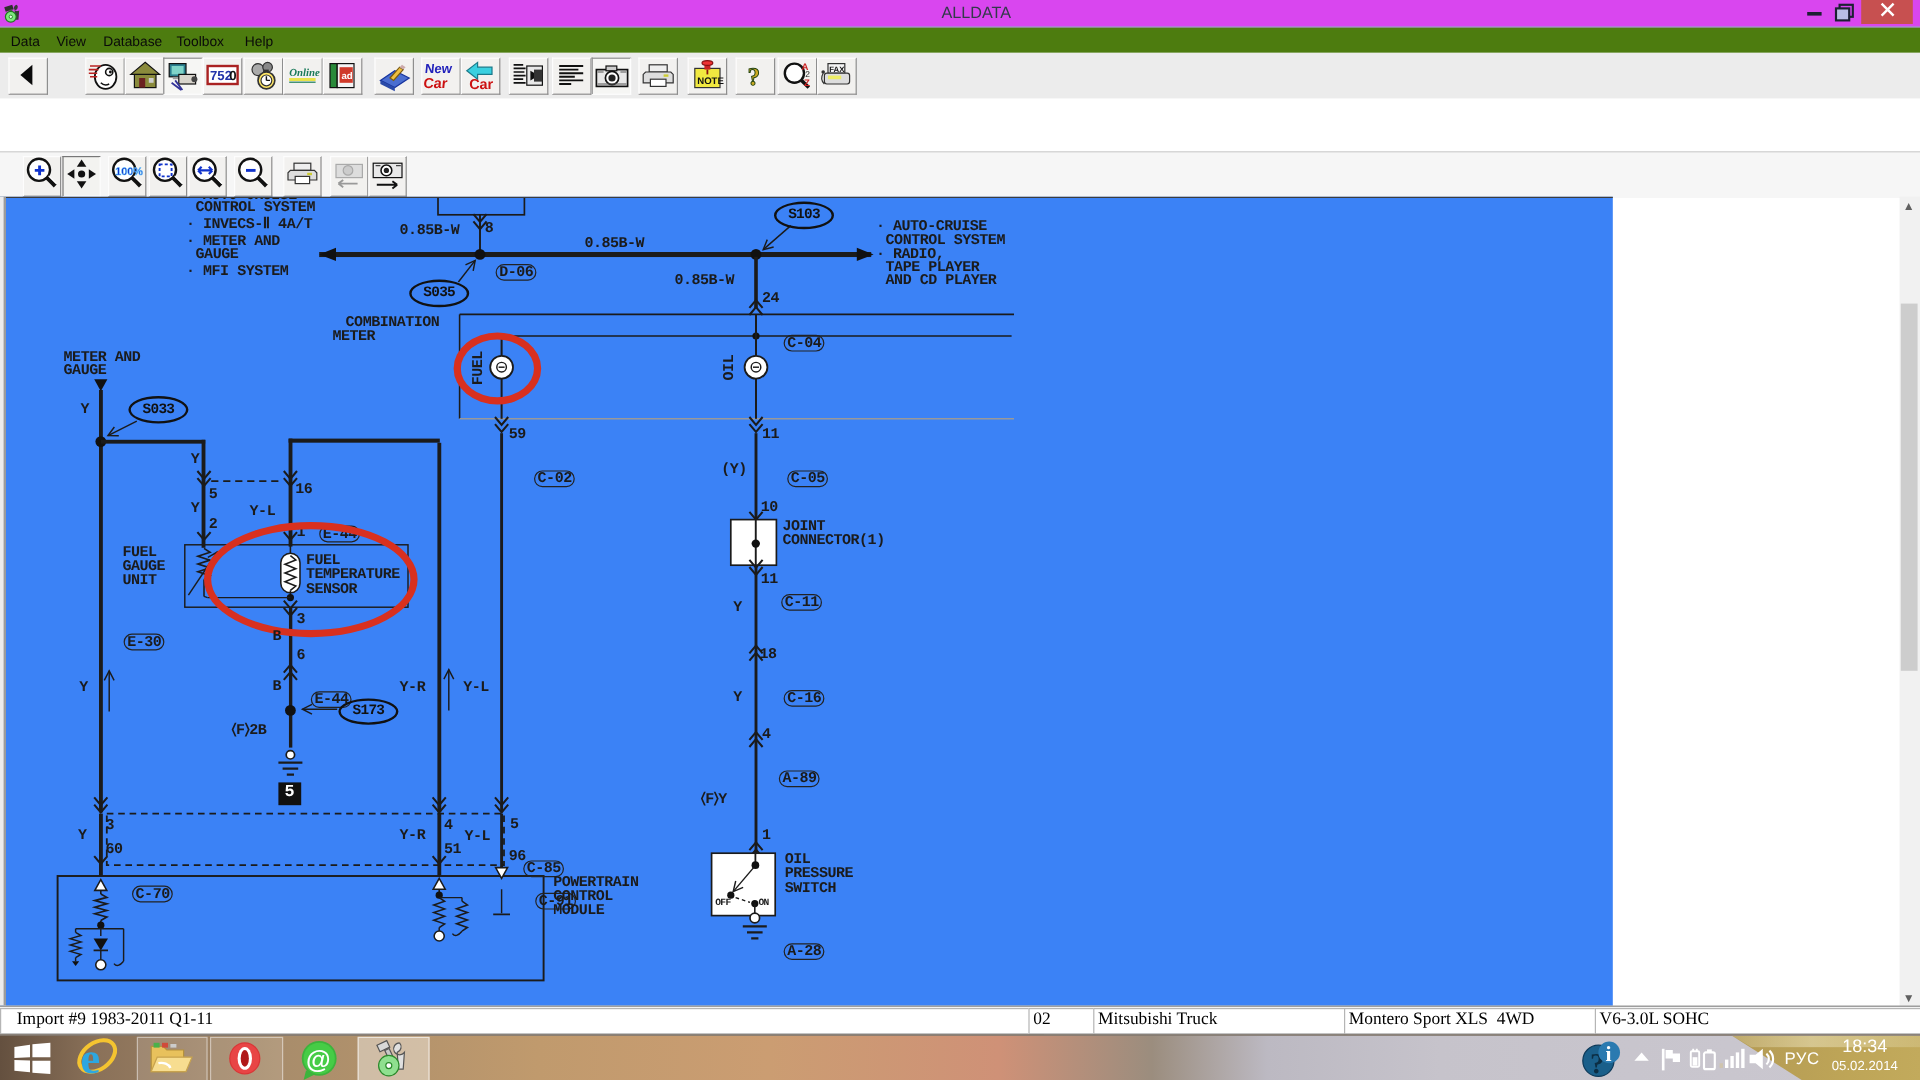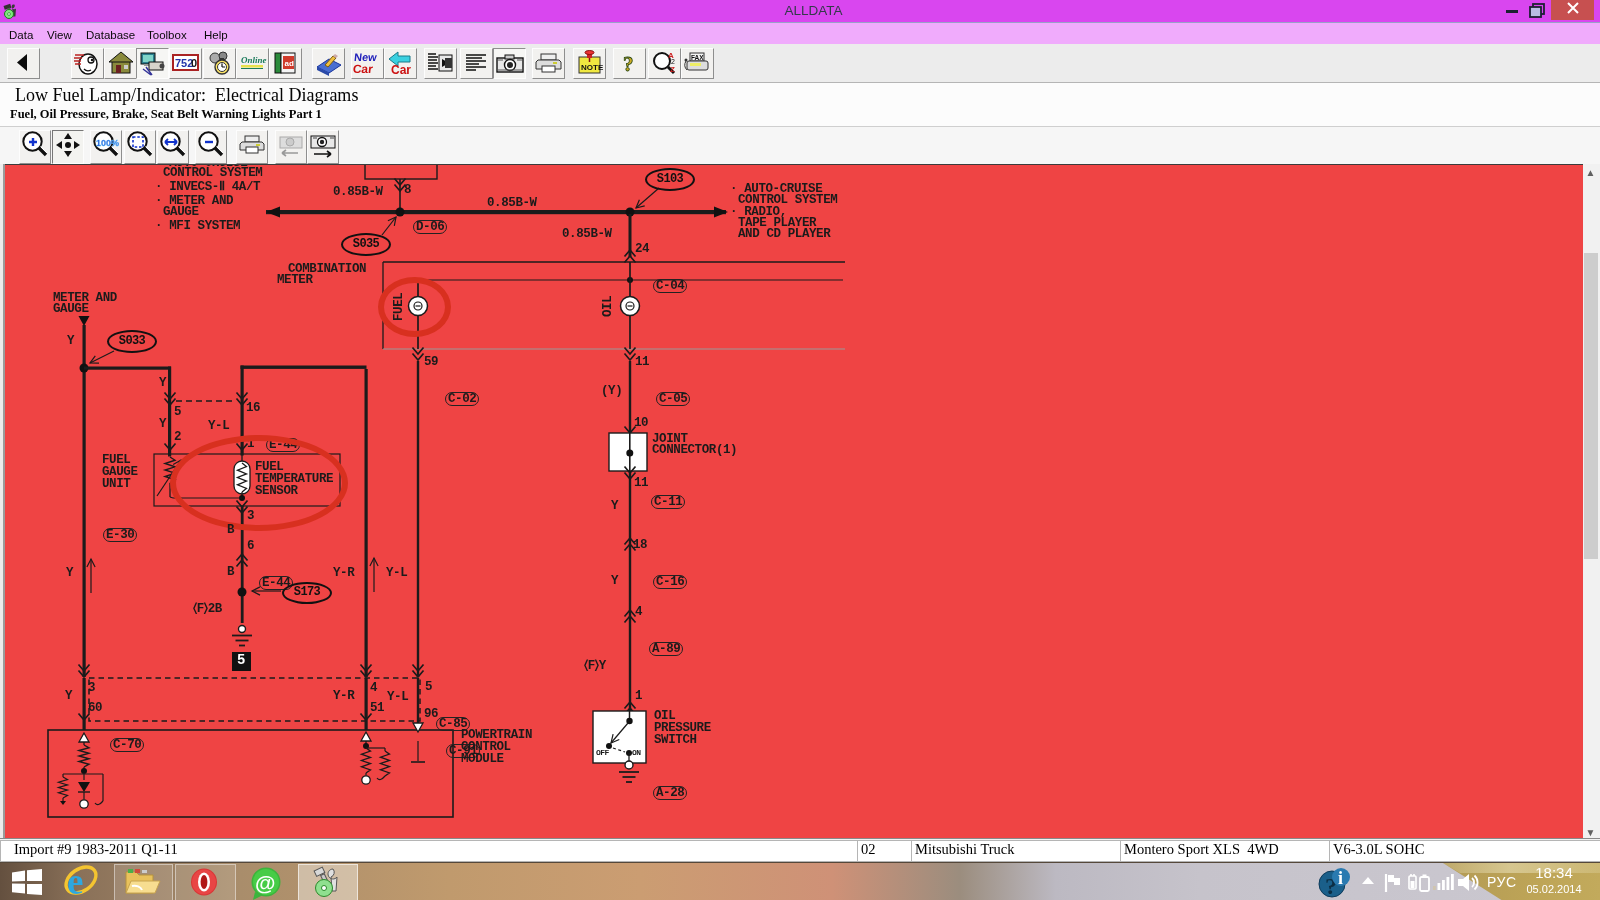--- a/index.html
+++ b/index.html
@@ -3,36 +3,36 @@
 <meta charset="utf-8">
 <style>
 html,body{margin:0;padding:0;width:1600px;height:900px;overflow:hidden;background:#fff;font-family:"Liberation Sans",sans-serif;}
 .ab{position:absolute;}
 #page{position:absolute;top:0;left:0;width:1600px;height:900px;}
 
 #title{top:0;left:0;width:1600px;height:22px;background:#d946ef;border-bottom:1px solid #9aa0c8;padding-left:27px;}
 #title .cap{position:absolute;top:3px;left:0;width:100%;text-align:center;font-size:13.5px;color:#333a4a;}
 #closebtn{position:absolute;top:0;left:1551px;width:43px;height:20px;background:#c75050;color:#fff;text-align:center;font-size:13px;line-height:19px;}
 
-#menu{top:23px;left:0;width:1600px;height:21px;background:#f0abfc;}
+#menu{top:23px;left:0;width:1600px;height:21px;background:#4d7c0f;}
 #menu span{position:absolute;top:6px;font-size:11.5px;color:#0a0a0a;}
 
 #tb1{top:44px;left:0;width:1600px;height:38px;background:#ececec;}
 .b1{position:absolute;top:4px;width:31px;height:29px;background:#f2f1ef;border-right:1.6px solid #8e8e8e;border-bottom:1.6px solid #8e8e8e;border-top:1px solid #fdfdfd;border-left:1px solid #fdfdfd;}
 .b1.pr{border:1.6px solid #8e8e8e;border-right-color:#fdfdfd;border-bottom-color:#fdfdfd;background:#f6f6f4;}
 
 #head{top:82px;left:0;width:1600px;height:44px;background:#fcfcfc;border-top:1px solid #b5b5b5;}
 #h1{position:absolute;top:2px;left:15px;font-family:"Liberation Serif",serif;font-size:18px;color:#050505;}
 #h2{position:absolute;top:24px;left:10px;font-family:"Liberation Serif",serif;font-size:12.5px;font-weight:bold;color:#050505;}
 
 #tb2{top:126px;left:0;width:1600px;height:38px;background:#f6f6f6;border-top:1px solid #cfcfcf;}
 .b2{position:absolute;top:3px;width:30px;height:32px;background:#f2f1ef;border-right:1.6px solid #8e8e8e;border-bottom:1.6px solid #8e8e8e;border-top:1px solid #fdfdfd;border-left:1px solid #fdfdfd;}
 .b2.pr{border:1.6px solid #777;border-right-color:#fdfdfd;border-bottom-color:#fdfdfd;background:#f3f3f0;}
 
-#canvas{top:164px;left:0;width:1600px;height:674px;background:#ef4444;overflow:hidden;border-top:1px solid #3c3c3c;}
+#canvas{top:164px;left:0;width:1344px;height:674px;background:#3b82f6;overflow:hidden;border-top:1px solid #3c3c3c;}
 #lborder{top:164px;left:0;width:3px;height:674px;background:#ececec;border-right:2px solid #9b9b9b;}
 
 #sbar{top:164px;left:1583px;width:17px;height:676px;background:#f1f1f1;}
 #sthumb{position:absolute;left:1px;top:89px;width:14px;height:306px;background:#cdcdcd;}
 .sarr{position:absolute;left:0;width:15px;text-align:center;color:#606060;font-size:10px;}
 
 #status{top:838px;left:0;width:1600px;height:24px;background:#f2f2f2;border-top:1px solid #898989;}
 .sc{position:absolute;top:1px;height:20px;background:#fff;border:1px solid #b5b5b5;font-family:"Liberation Serif",serif;font-size:14.5px;color:#000;padding-left:3px;white-space:nowrap;overflow:hidden;}
 
 #task{top:862px;left:0;width:1600px;height:38px;background:linear-gradient(90deg,#64503f 0%,#8a7159 5%,#a98d6b 15%,#c09a6d 28%,#cb9d72 40%,#cf9177 52%,#9b8d7e 60%,#bcb9c2 66%,#c6c3cb 75%,#cbc8d0 100%);border-top:1px solid #55483a;}
@@ -218,24 +218,20 @@
 <div class="b1" style="left:681px;width:31px;">
         <svg width="31" height="28" viewBox="0 0 31 28">
           <rect x="8" y="4" width="14" height="8" fill="#f4f4f4" stroke="#333"></rect>
           <text x="9" y="11" font-family="Liberation Sans" font-size="6.5" font-weight="bold" fill="#111">FAX</text>
           <rect x="5" y="12" width="21" height="9" rx="2" fill="#ddd" stroke="#333"></rect>
           <rect x="8" y="14" width="11" height="3" fill="#ee6"></rect>
           <path d="M4,12 q-3,5 1,9" stroke="#333" fill="none"></path>
           <circle cx="4" cy="11" r="1.5" fill="#333"></circle>
         </svg>
       </div>
-</div>
-<div id="head" class="ab">
-  <div id="h1">Low Fuel Lamp/Indicator:&nbsp; Electrical Diagrams</div>
-  <div id="h2">Fuel, Oil Pressure, Brake, Seat Belt Warning Lights Part 1</div>
 </div>
 <div id="tb2" class="ab">
 <div class="b2" style="left:19px;width:30px;">
         <svg width="30" height="30" viewBox="0 0 30 30">
           <circle cx="12.5" cy="10.5" r="9.2" fill="#fff" stroke="#111" stroke-width="2"></circle>
           <path d="M19,17 l4,4 l3,3" stroke="#111" stroke-width="3.4"></path>
           <path d="M20.5,15.5 l6.5,6.5" stroke="#fff" stroke-width="1"></path>
           <path d="M13,7 v8 M9,11 h8" stroke="#1133cc" stroke-width="2.4"></path>
         </svg>
       </div>

